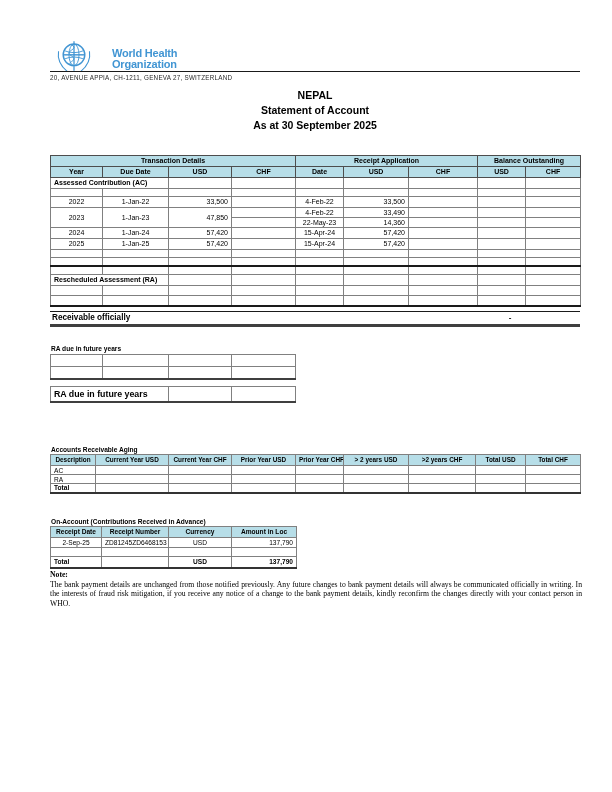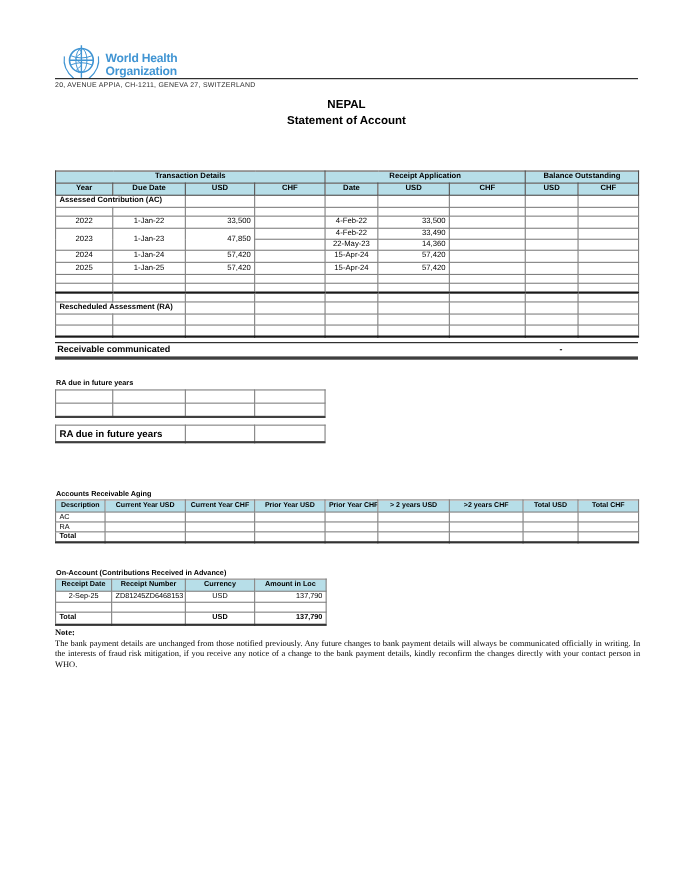--- a/index.html
+++ b/index.html
@@ -1,20 +1,20 @@
 <!DOCTYPE html>
 <html><head>
 <meta charset="utf-8">
 <style>
   html,body{margin:0;padding:0;}
   body{width:612px;height:792px;background:#ffffff;font-family:"Liberation Sans",sans-serif;color:#000;}
   .page{position:absolute;top:0;left:0;width:612px;height:792px;background:#fff;overflow:hidden;}
 
   
-  .logo-block{position:absolute;left:56px;top:39px;display:flex;align-items:center;gap:4px;}
+  .logo-block{position:absolute;left:56px;top:39px;display:flex;align-items:center;gap:20px;}
   .logo-text{color:#4195d3;font-weight:bold;font-size:11px;line-height:11.5px;letter-spacing:-0.2px;}
   .rule{position:absolute;left:50px;top:71px;width:530px;border-top:1.3px solid #1a1a1a;}
   .address{position:absolute;left:50px;top:74px;font-size:6.3px;color:#2b2b2b;letter-spacing:0.25px;}
   .title-block{position:absolute;left:50px;top:88px;width:530px;text-align:center;font-weight:bold;font-size:10.5px;line-height:15px;}
 
   
   table{border-collapse:collapse;table-layout:fixed;}
   td,th{border:1px solid #808080;padding:0 3px;font-size:7px;line-height:8px;overflow:hidden;white-space:nowrap;font-weight:normal;text-align:left;vertical-align:middle;}
   .num{text-align:right;}
   .ctr{text-align:center;}
@@ -76,20 +76,21 @@
       <span>Organization</span>
     </span>
   </div>
 
   <div class="rule"></div>
   <div class="address">20, AVENUE APPIA, CH-1211, GENEVA 27, SWITZERLAND</div>
 
   <div class="title-block">
     <div>NEPAL</div>
     <div>Statement of Account</div>
+    <div>As at 30 September 2025</div>
   </div>
 
   <table class="main-table">
     <colgroup>
       <col style="width:52px">
         <col style="width:66px">
         <col style="width:63px">
         <col style="width:64px">
       <col style="width:48px">
         <col style="width:65px">
@@ -255,21 +256,21 @@
           <td></td>
           <td></td>
           <td></td>
           <td></td>
           <td></td>
         </tr>
     </tbody>
   </table>
 
   <div class="receivable">
-    <span class="cap">Receivable communicated</span>
+    <span class="cap">Receivable officially</span>
     <span class="dash">-</span>
   </div>
 
   <div class="ra-small-label">RA  due in future years</div>
   <table class="ra-table1">
     <colgroup>
         <col style="width:52px">
         <col style="width:66px">
         <col style="width:63px">
         <col style="width:64px">

